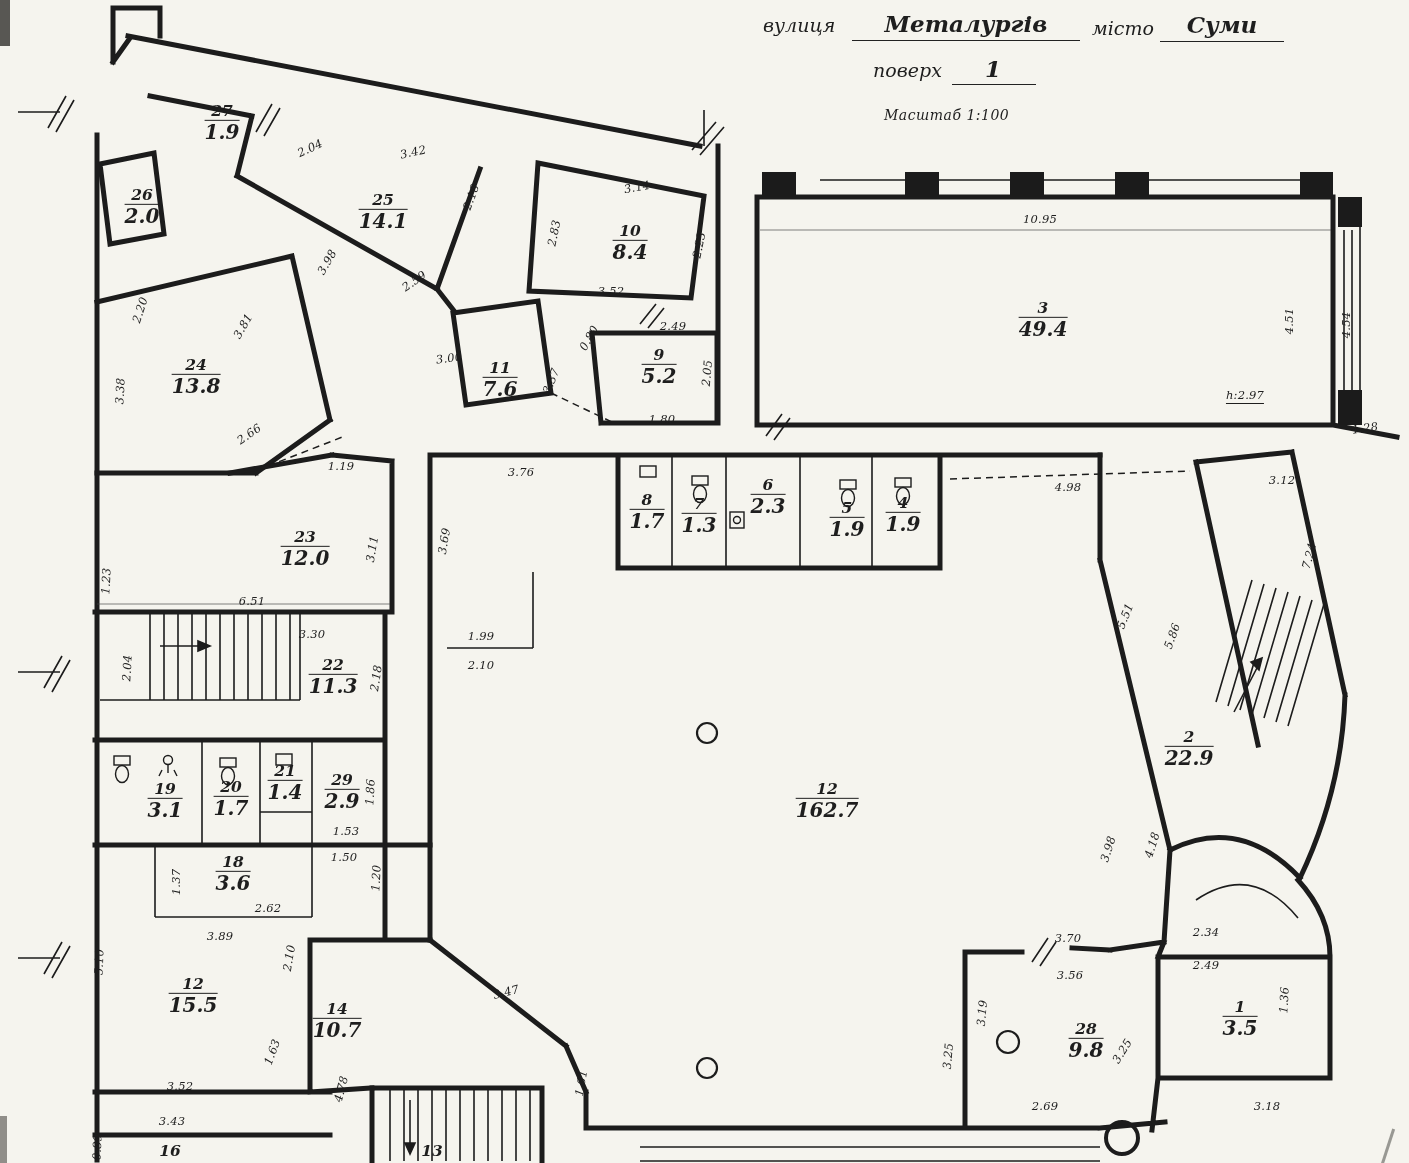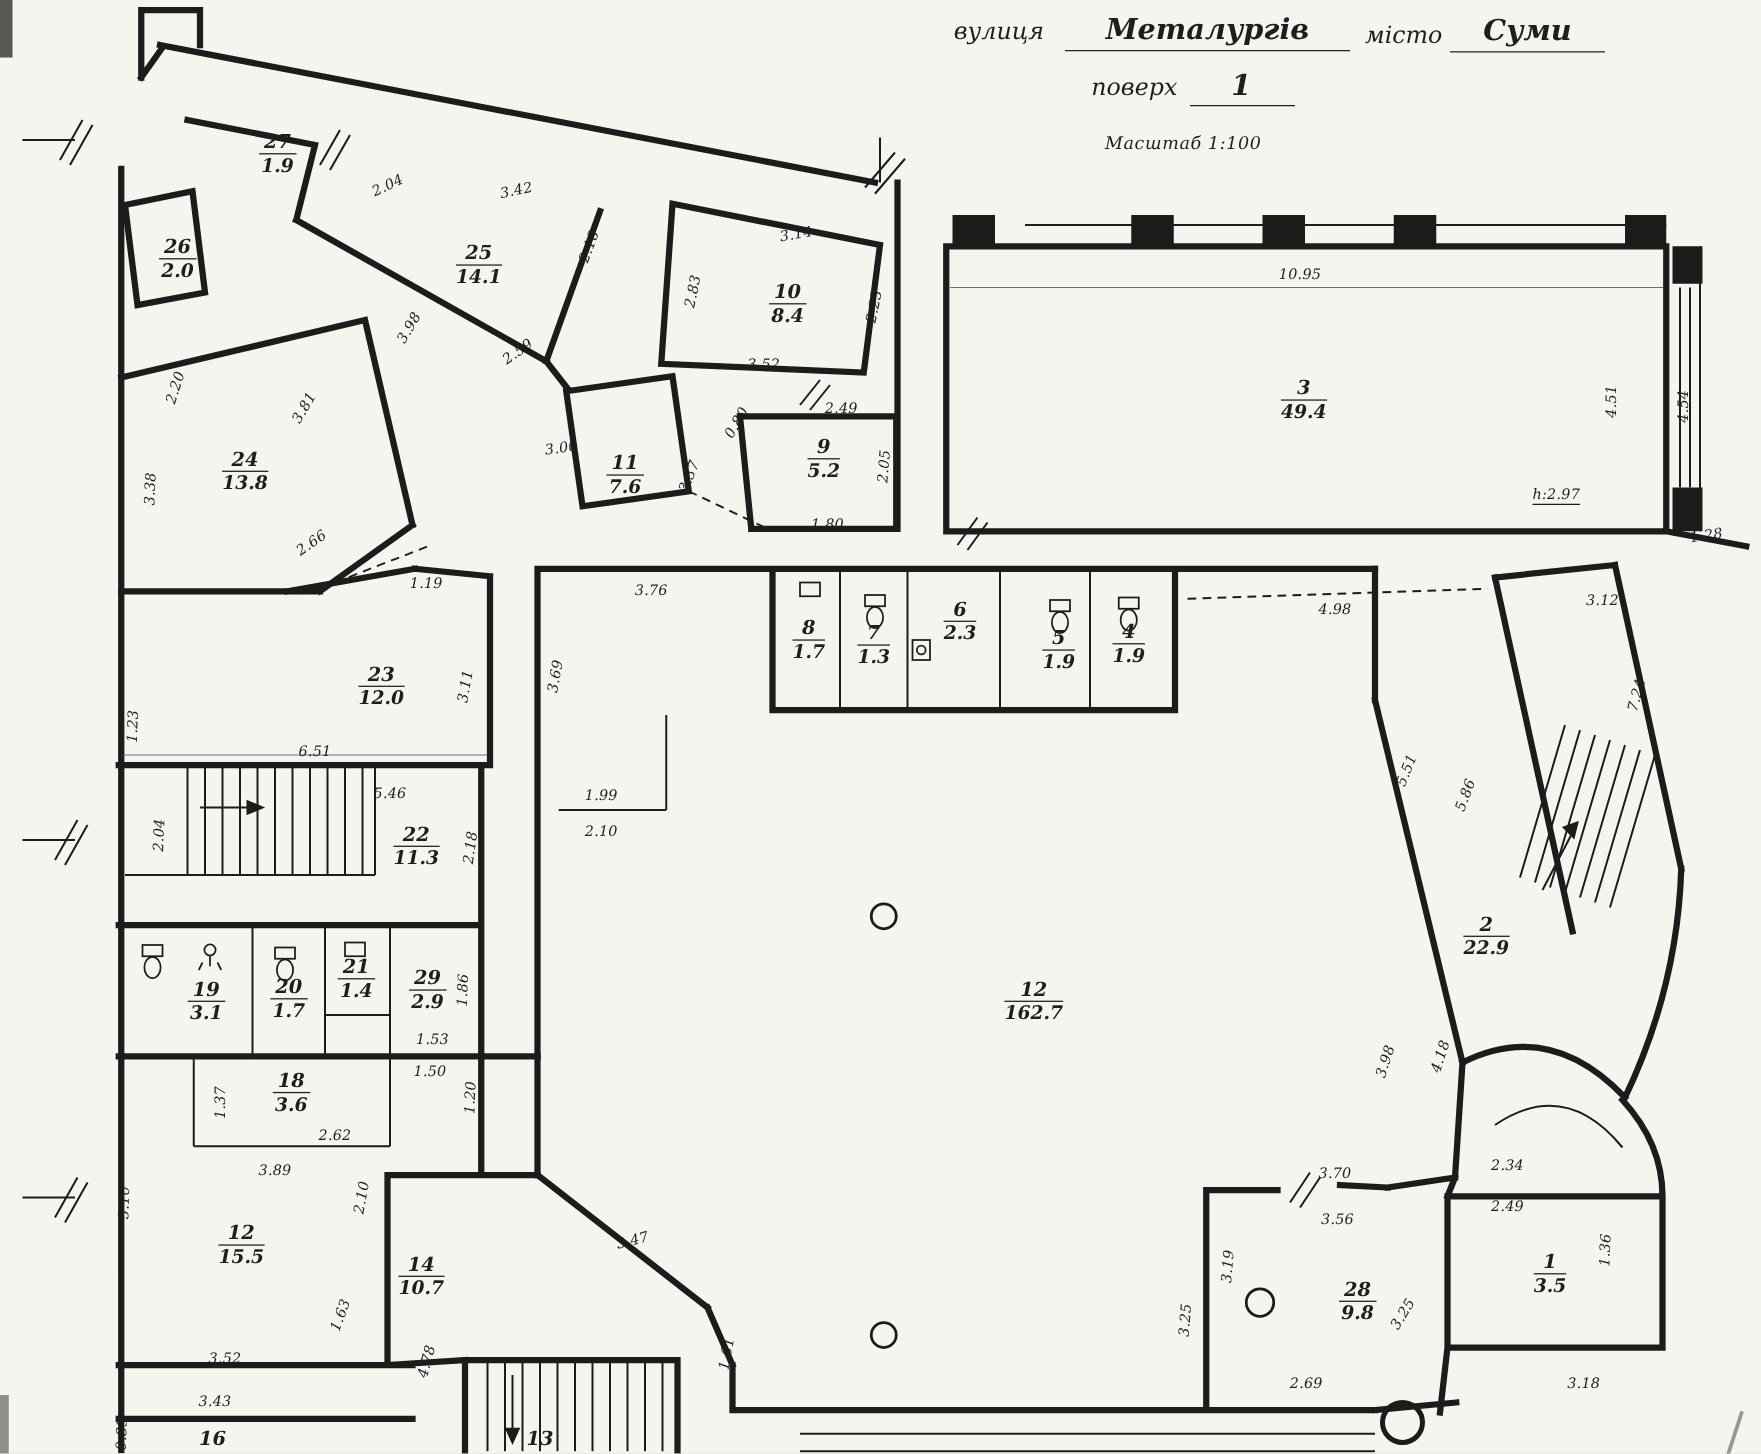--- a/index.html
+++ b/index.html
@@ -7,21 +7,21 @@
     position:relative;width:1409px;height:1163px;overflow:hidden;
     background:#f5f4ee;
     font-family:"DejaVu Serif", serif;color:#1e1e1e;
   }
   svg.plan{position:absolute;left:0;top:0;width:1409px;height:1163px;}
   #labels{position:absolute;left:0;top:0;width:1409px;height:1163px;pointer-events:none;}
   .room{position:absolute;transform:translate(-50%,-50%);text-align:center;
         font-style:italic;font-weight:bold;line-height:1.08;white-space:nowrap;}
   .rn{font-size:15.5px;border-bottom:1.7px solid #1e1e1e;padding:0 4px;}
   .rn.nobar{border-bottom:none;}
-  .ra{font-size:15px;padding-top:1px;}
+  .ra{font-size:20px;padding-top:1px;}
   .dim{position:absolute;font-style:italic;font-size:11.5px;white-space:nowrap;
        letter-spacing:.2px;transform:translate(-50%,-50%);}
   .dim.und{border-bottom:1.4px solid #1e1e1e;padding-bottom:1px;margin-left:40px;}
   .hdr-label{position:absolute;font-style:italic;font-size:19px;}
   .hdr-value{position:absolute;font-style:italic;font-weight:bold;font-size:23px;transform:translateX(-50%);}
   .hdr-line{position:absolute;border-bottom:1.8px solid #222;}
   .hdr-scale{position:absolute;font-style:italic;font-size:14px;letter-spacing:.5px;}
   .smudge{position:absolute;background:#3c3b37;}
 </style>
 </head>
@@ -260,21 +260,21 @@
       <span class="dim" style="left: 662px; top: 419px; transform: translate(-50%, -50%) rotate(0deg);">1.80</span>
       <span class="dim" style="left: 341px; top: 466px; transform: translate(-50%, -50%) rotate(0deg);">1.19</span>
       <span class="dim" style="left: 521px; top: 472px; transform: translate(-50%, -50%) rotate(0deg);">3.76</span>
       <span class="dim" style="left: 1068px; top: 487px; transform: translate(-50%, -50%) rotate(0deg);">4.98</span>
       <span class="dim" style="left: 1282px; top: 480px; transform: translate(-50%, -50%) rotate(0deg);">3.12</span>
       <span class="dim" style="left: 1309px; top: 556px; transform: translate(-50%, -50%) rotate(-75deg);">7.24</span>
       <span class="dim" style="left: 372px; top: 549px; transform: translate(-50%, -50%) rotate(-80deg);">3.11</span>
       <span class="dim" style="left: 444px; top: 541px; transform: translate(-50%, -50%) rotate(-80deg);">3.69</span>
       <span class="dim" style="left: 106px; top: 581px; transform: translate(-50%, -50%) rotate(-87deg);">1.23</span>
       <span class="dim" style="left: 252px; top: 601px; transform: translate(-50%, -50%) rotate(0deg);">6.51</span>
-      <span class="dim" style="left: 312px; top: 634px; transform: translate(-50%, -50%) rotate(0deg);">5.46</span>
+      <span class="dim" style="left: 312px; top: 634px; transform: translate(-50%, -50%) rotate(0deg);">3.30</span>
       <span class="dim" style="left: 481px; top: 636px; transform: translate(-50%, -50%) rotate(0deg);">1.99</span>
       <span class="dim" style="left: 481px; top: 665px; transform: translate(-50%, -50%) rotate(0deg);">2.10</span>
       <span class="dim" style="left: 127px; top: 668px; transform: translate(-50%, -50%) rotate(-87deg);">2.04</span>
       <span class="dim" style="left: 1125px; top: 616px; transform: translate(-50%, -50%) rotate(-68deg);">5.51</span>
       <span class="dim" style="left: 1172px; top: 636px; transform: translate(-50%, -50%) rotate(-70deg);">5.86</span>
       <span class="dim" style="left: 376px; top: 678px; transform: translate(-50%, -50%) rotate(-82deg);">2.18</span>
       <span class="dim" style="left: 370px; top: 792px; transform: translate(-50%, -50%) rotate(-87deg);">1.86</span>
       <span class="dim" style="left: 346px; top: 831px; transform: translate(-50%, -50%) rotate(0deg);">1.53</span>
       <span class="dim" style="left: 344px; top: 857px; transform: translate(-50%, -50%) rotate(0deg);">1.50</span>
       <span class="dim" style="left: 176px; top: 882px; transform: translate(-50%, -50%) rotate(-90deg);">1.37</span>

